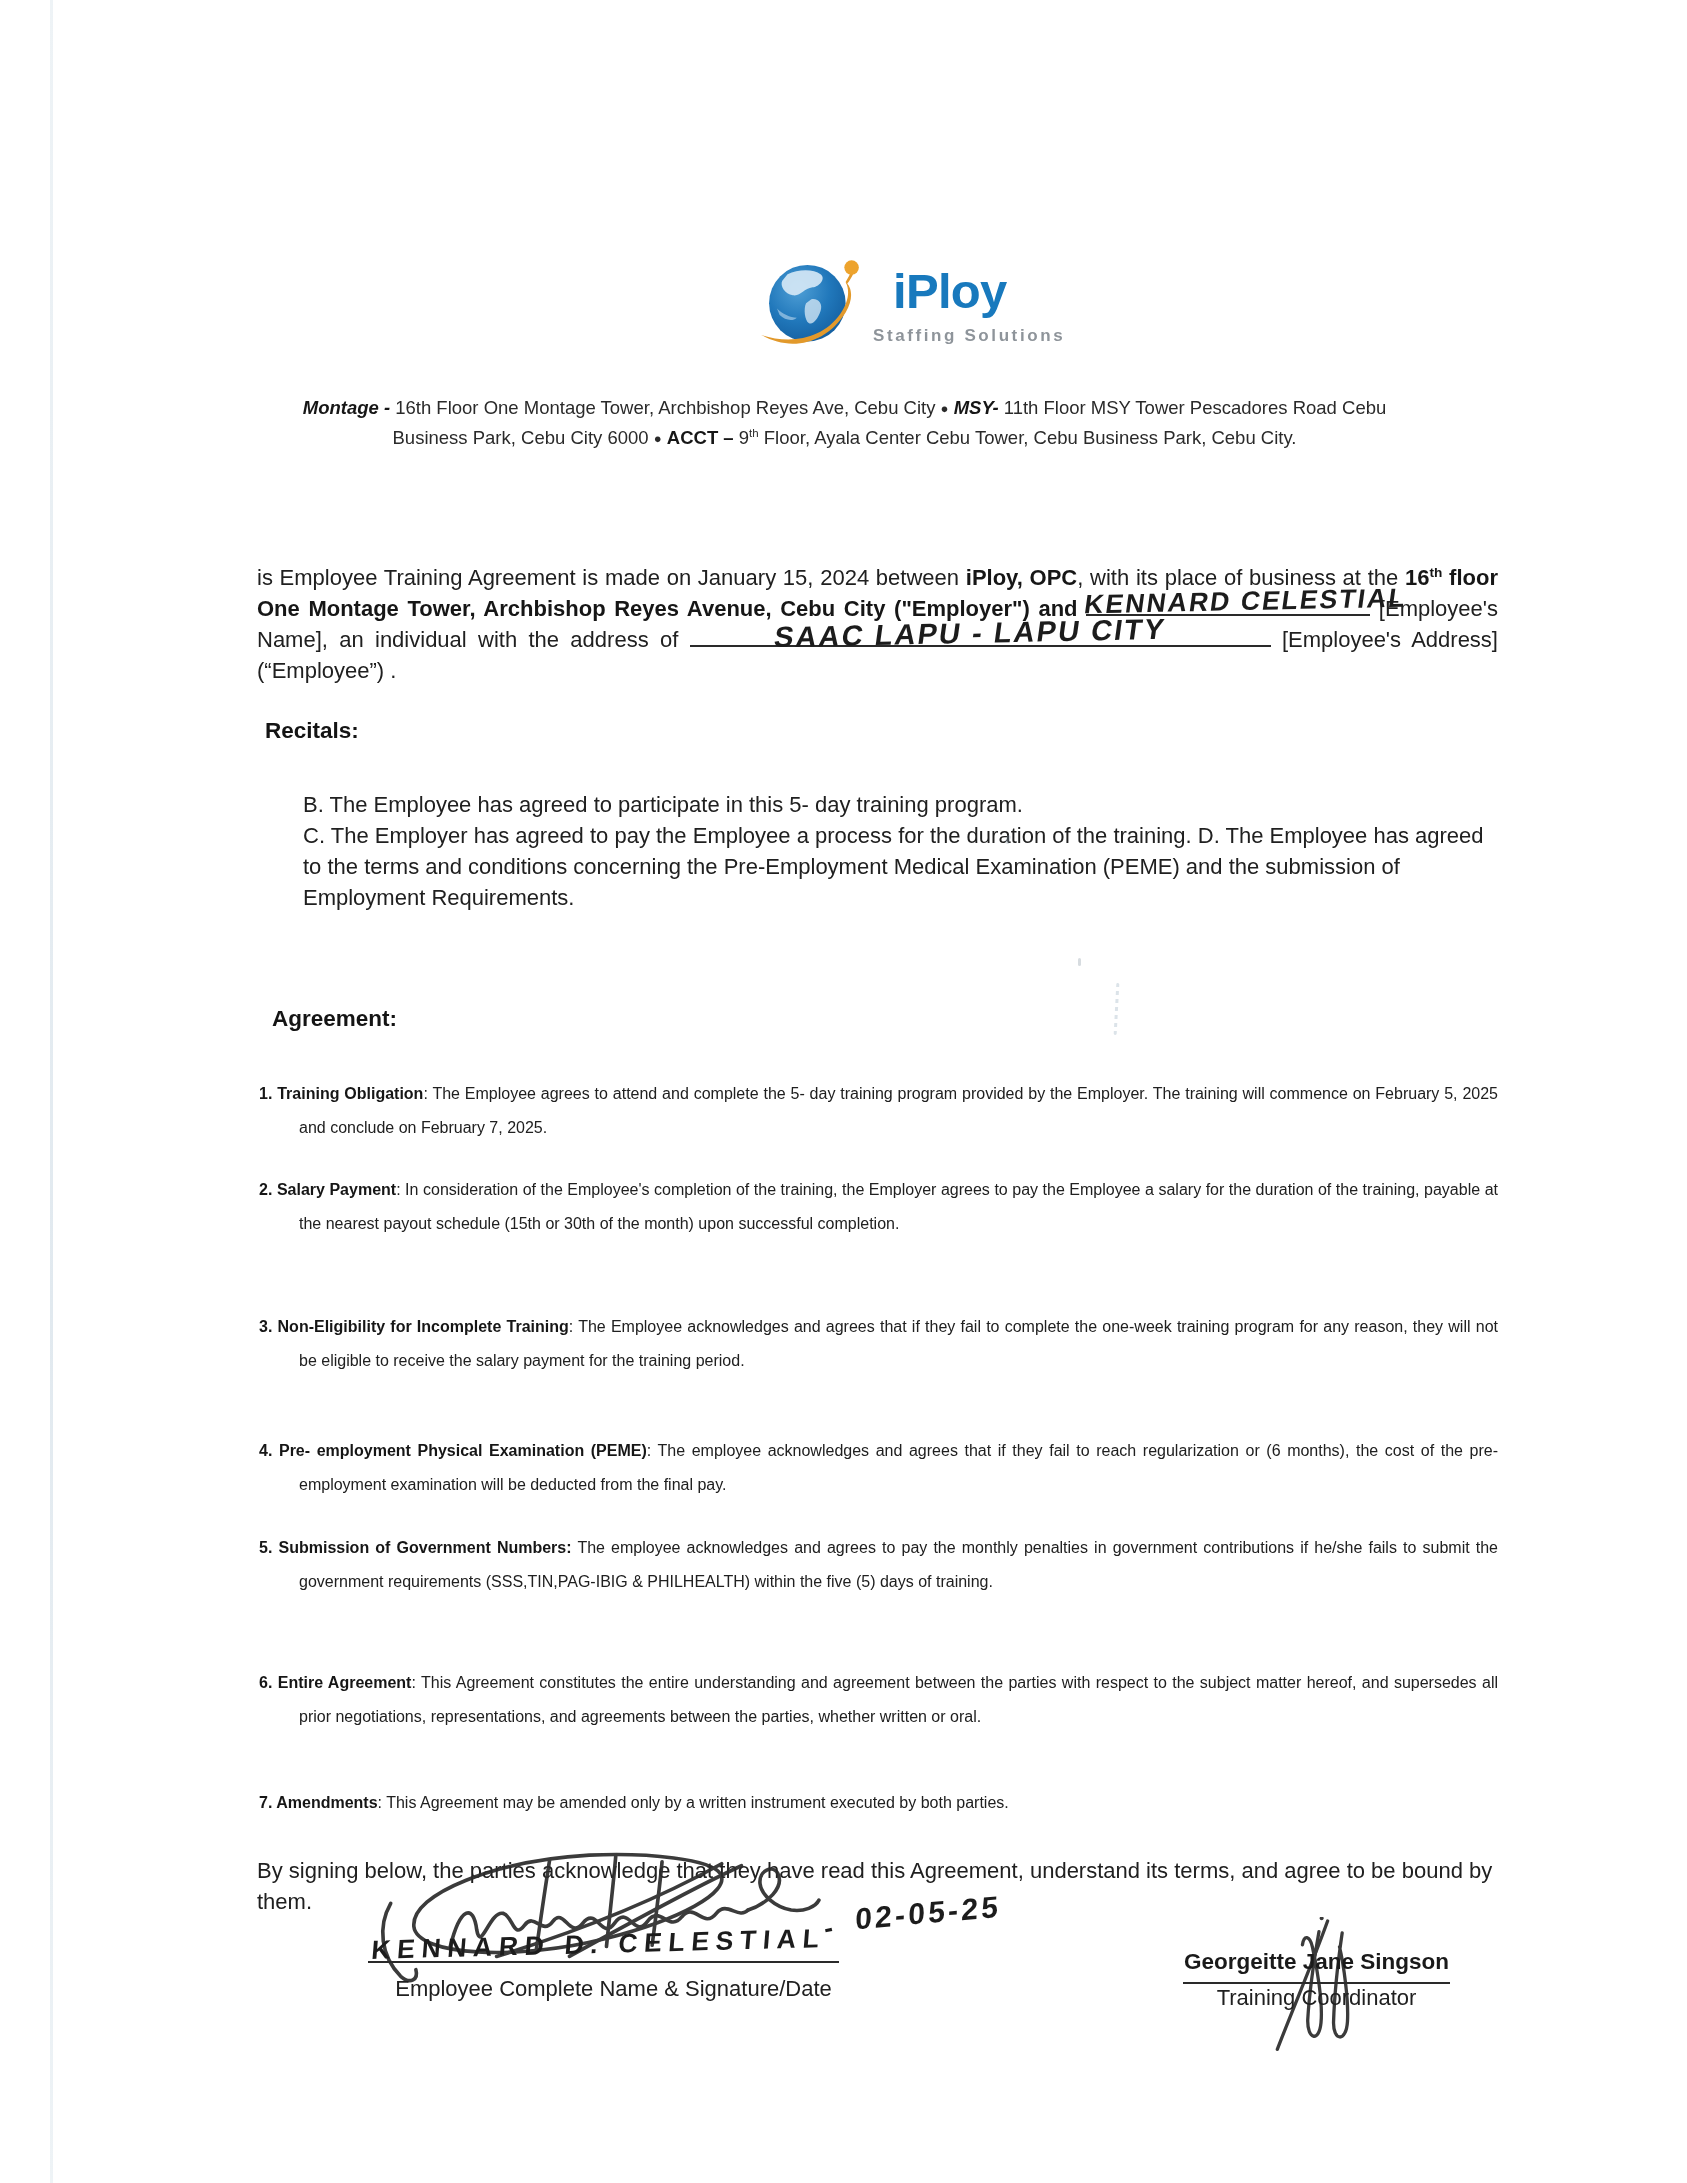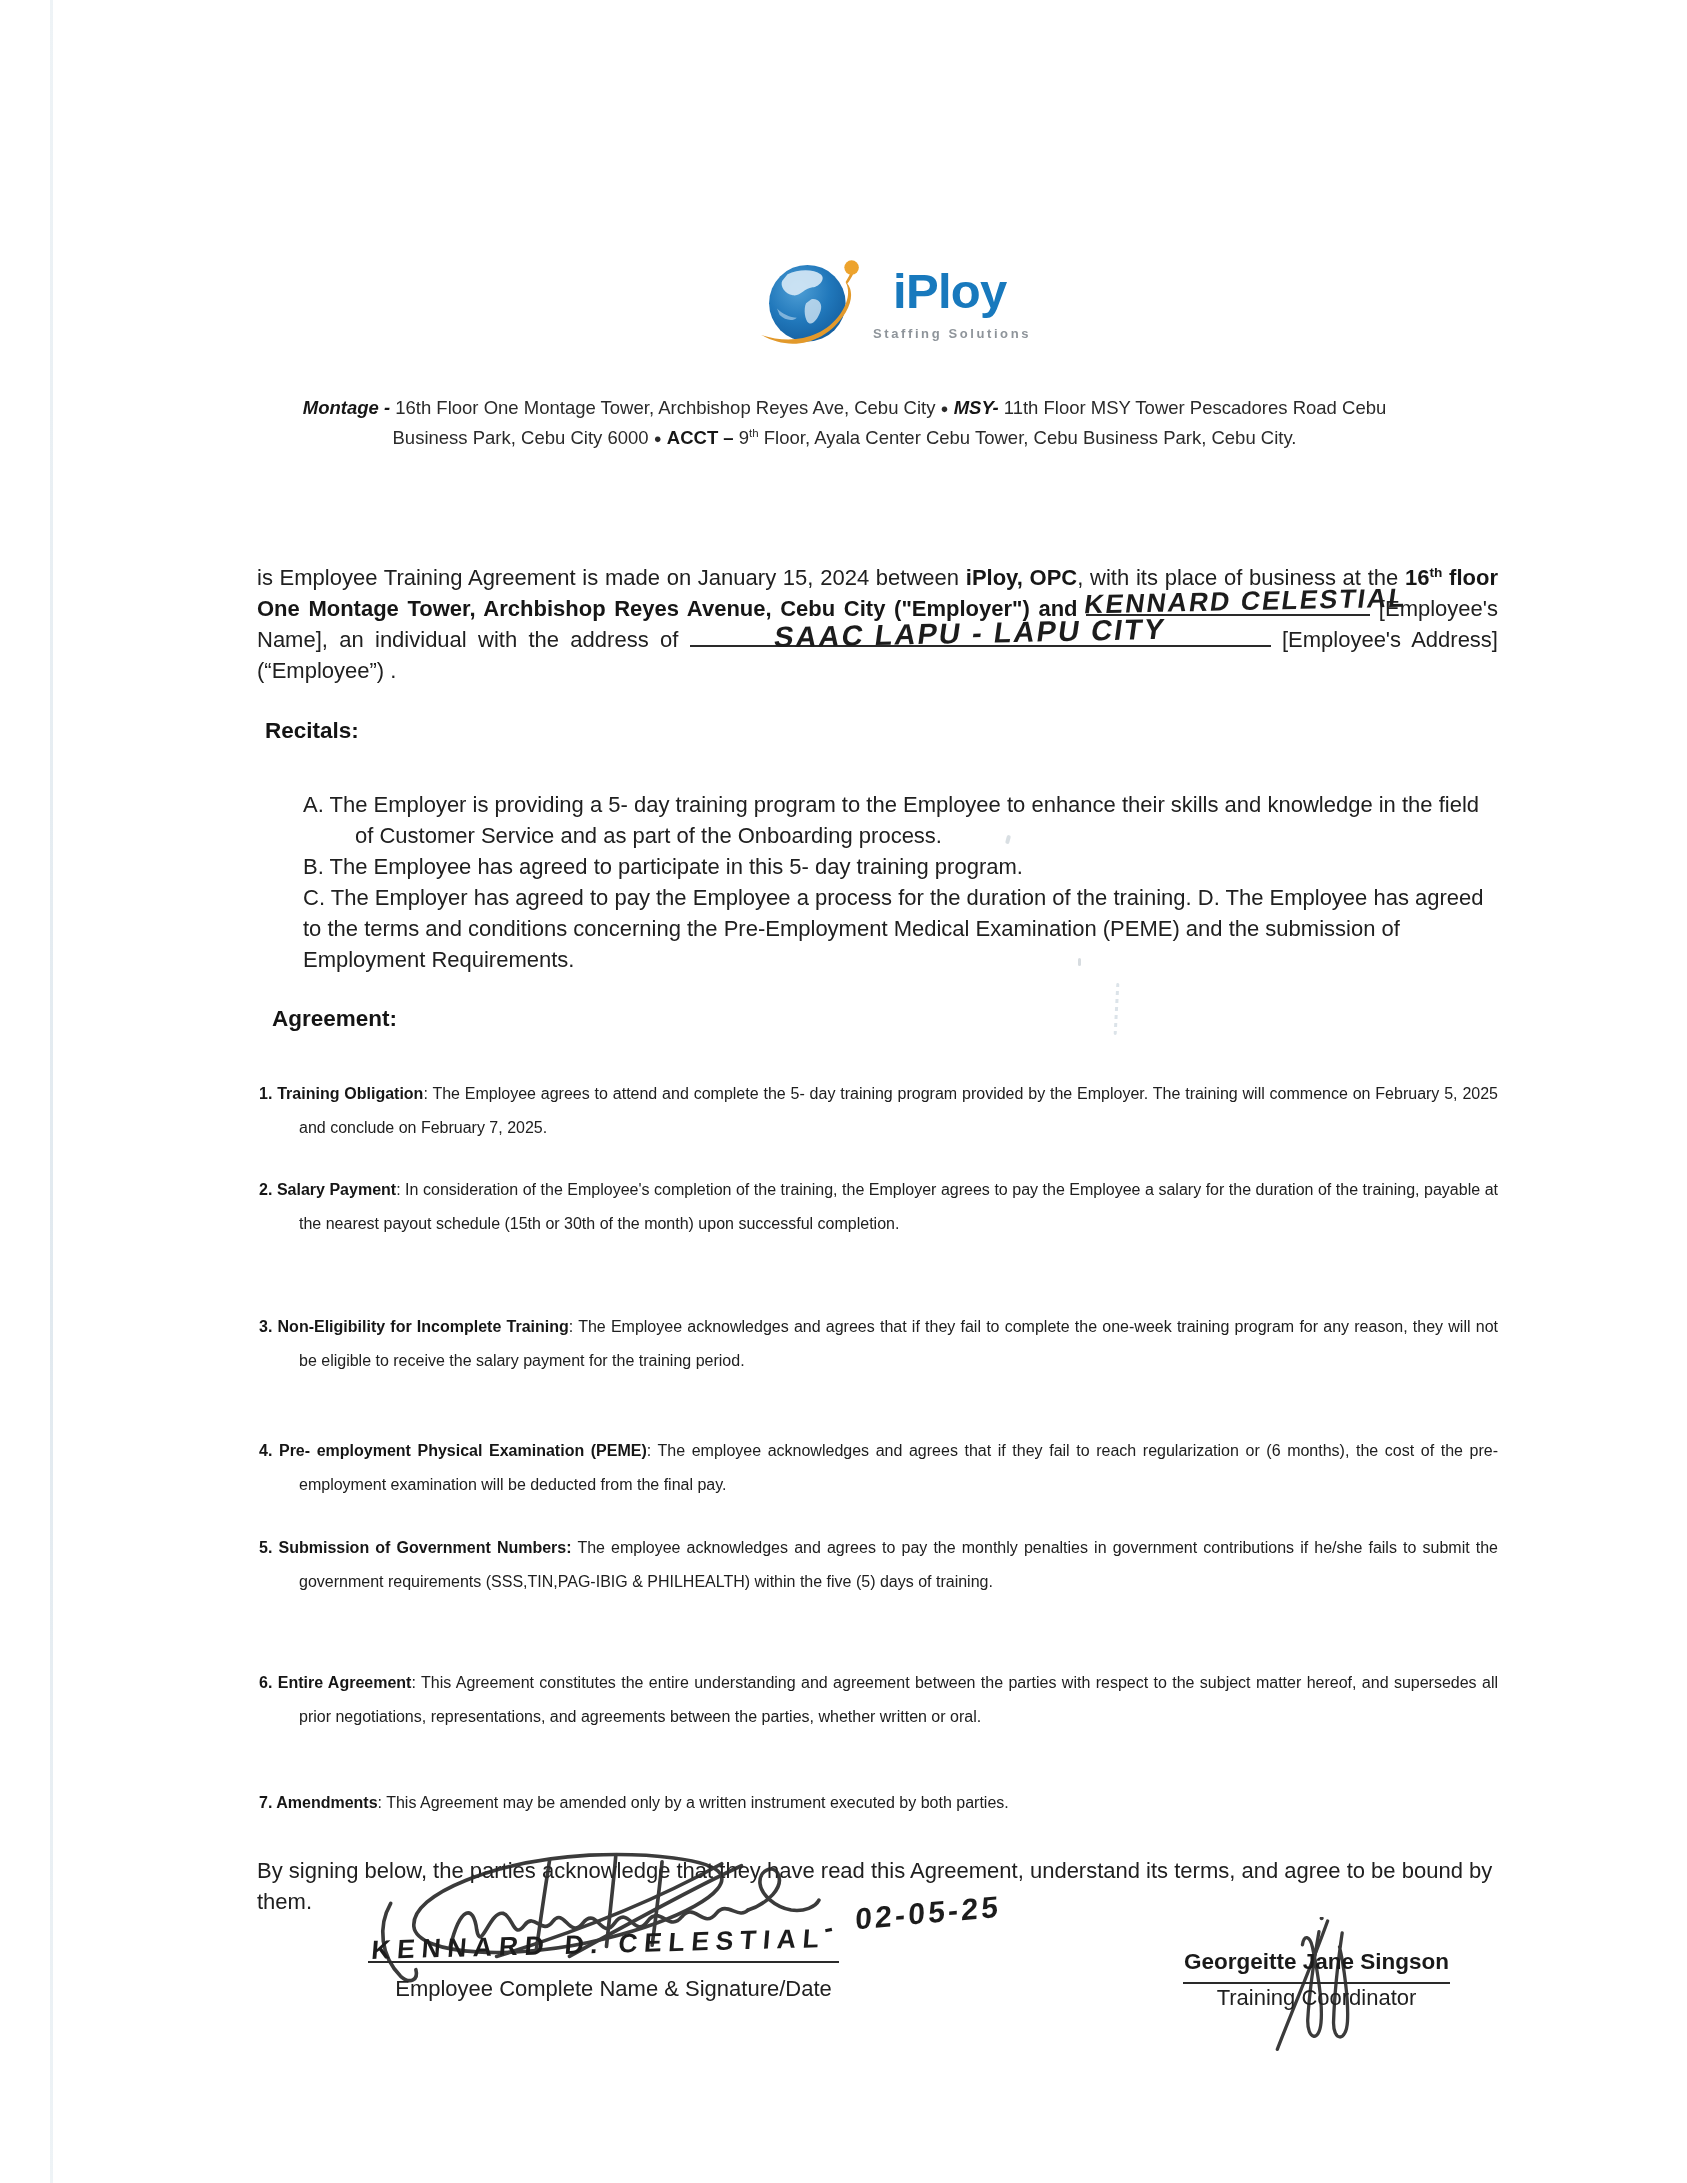--- a/index.html
+++ b/index.html
@@ -17,21 +17,21 @@
   .artifact { position:absolute; border-radius:2px; }
   .a1 { left:1006px; top:835px; width:4px; height:9.3px; background:#8a9aa8; opacity:.32; transform:rotate(15deg); }
   .a2 { left:1078px; top:958px; width:3.3px; height:8px; background:#7c8b98; opacity:.3; }
   .a3 { left:1115px; top:983px; width:2.6px; height:52px; opacity:.35; transform:rotate(3deg);
     background:repeating-linear-gradient(#9ab0c0 0 4px, transparent 4px 8px); }
 
   
   .logo-globe { position:absolute; left:757px; top:257px; }
   .logo-word { position:absolute; left:857px; top:263px; font-size:49px; font-weight:800;
     letter-spacing:-0.7px; color:#1879bd;margin-left:36px; }
-  .logo-tag { position:absolute; left:873px; top:326px; font-size:13px; letter-spacing:2.6px;
+  .logo-tag { position:absolute; left:873px; top:326px; font-size:17px; letter-spacing:2.6px;
     color:#8e949a; font-weight:600; }
 
   
   .address { position:absolute; left:263px; top:396px; width:1163px; text-align:center;
     font-size:18.5px; line-height:24.5px; color:#2a2a2a; }
   .bullet { font-size:13.2px; vertical-align:1.3px; }
 
   
   .intro { position:absolute; left:257px; top:557px; width:1241px; font-size:22px;
     line-height:31px; text-align:justify; }
@@ -116,21 +116,20 @@
     <span class="b"><span>16</span><sup>th</sup></span>
     <span class="b">floor One Montage Tower, Archbishop Reyes Avenue, Cebu City ("Employer") and</span>
     <span class="fill fill-name"><span class="hw">KENNARD CELESTIAL</span></span>
     <span>[Employee's Name], an individual with the address of</span>
     <span class="fill fill-address"><span class="hw">SAAC LAPU - LAPU CITY</span></span>
     <span>[Employee's Address] (“Employee”) .</span>
   </div>
 
   <div class="h-recitals">Recitals:</div>
   <div class="recitals">
-    <div class="recital-a">A. The Employer is providing a 5- day training program to the Employee to enhance their skills and knowledge in the field of Customer Service and as part of the Onboarding process.</div>
     <div>B. The Employee has agreed to participate in this 5- day training program.</div>
     <div>C. The Employer has agreed to pay the Employee a process for the duration of the training. D. The Employee has agreed to the terms and conditions concerning the Pre-Employment Medical Examination (PEME) and the submission of Employment Requirements.</div>
   </div>
 
   <div class="h-agreement">Agreement:</div>
 
   <div class="item it1">
     <span class="b"><span>1.</span> <span>Training Obligation</span></span><span>: The Employee agrees to attend and complete the 5- day training program provided by the Employer. The training will commence on February 5, 2025 and conclude on February 7, 2025.</span>
   </div>
   <div class="item it2">

